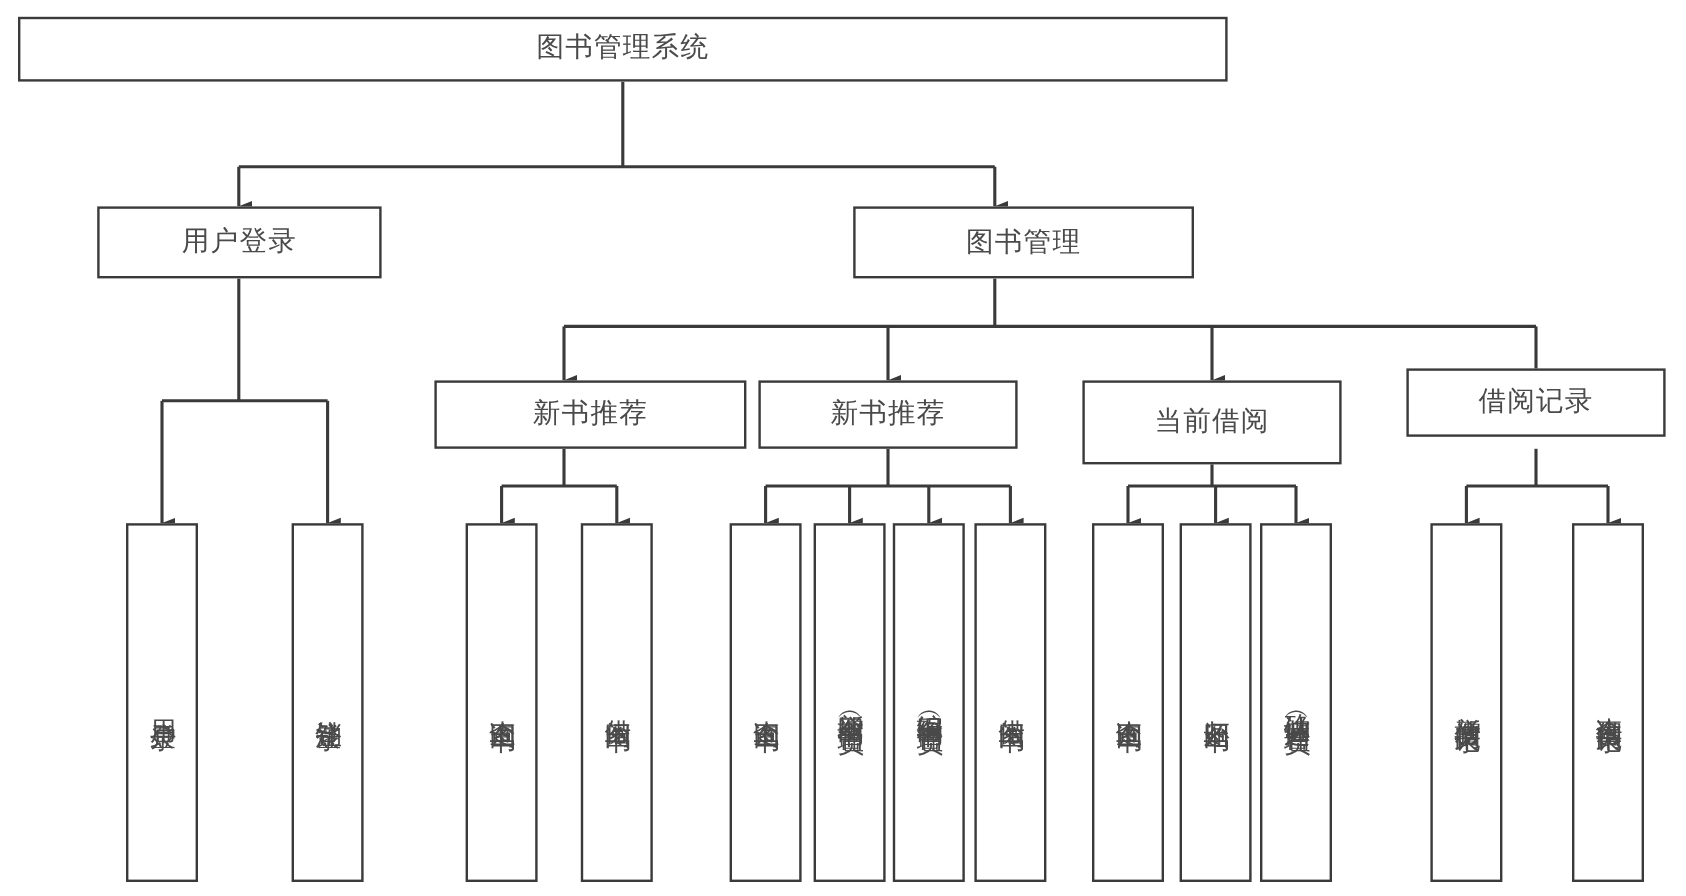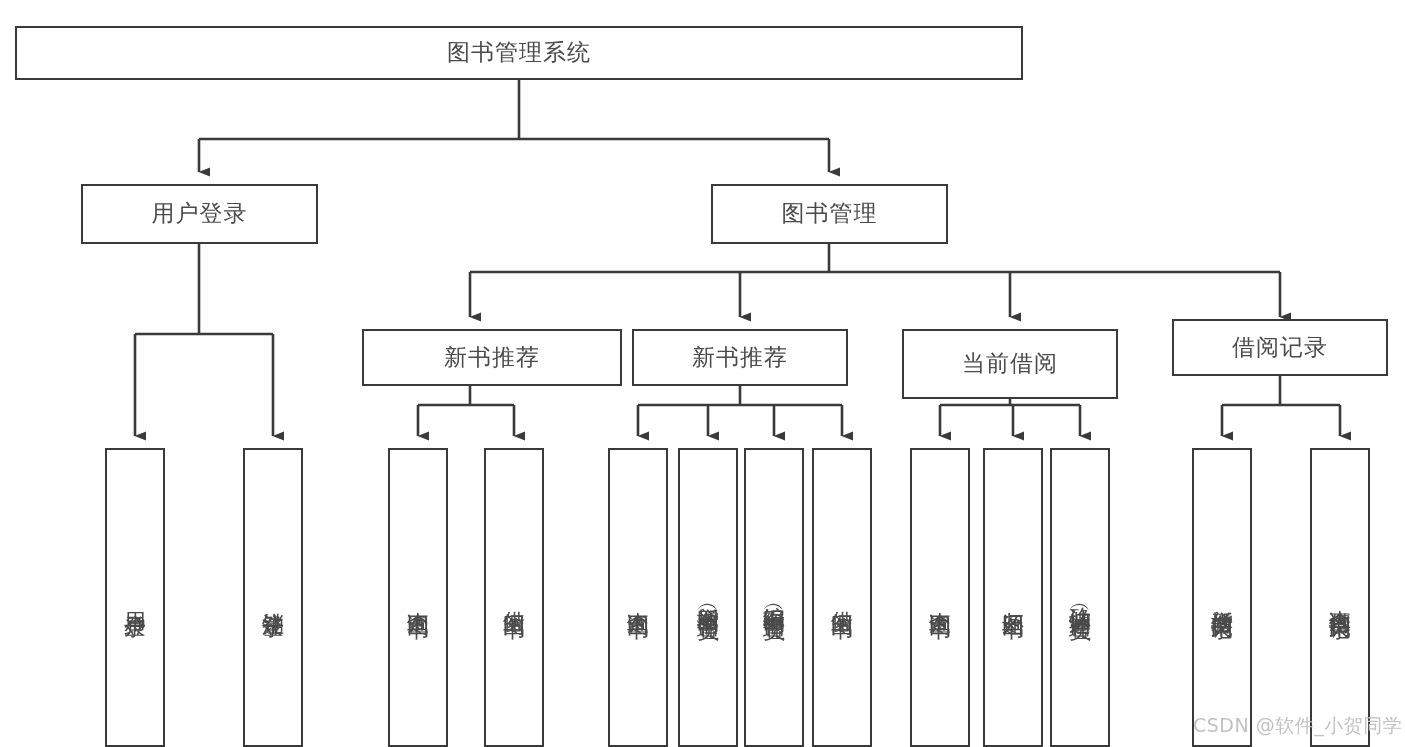--- a/index.html
+++ b/index.html
@@ -27,21 +27,20 @@
   }
   .node-box {
     position: absolute;
     box-sizing: border-box;
     background: #ffffff;
     border: 2px solid #3a3a3a;
     display: flex;
     align-items: center;
     justify-content: center;
     overflow: hidden;
-    margin-top: 12px;
   }
   .node-label {
     color: #4a4a4a;
     font-size: 23px;
     line-height: 1.12;
     letter-spacing: 1px;
     white-space: nowrap;
     text-align: center;
   }
   .node-box.vertical .node-label {
@@ -112,21 +111,21 @@
       </g>
   </svg>
 
   <div id="node-layer">
       <div class="node-box root" style="left: 15px; top: 14px; width: 1008px; height: 54px;">
         <span class="node-label">图书管理系统</span>
       </div>
       <div class="node-box level2" style="left: 81px; top: 172px; width: 237px; height: 60px;">
         <span class="node-label">用户登录</span>
       </div>
-      <div class="node-box level2" style="left: 711px; top: 172px; width: 237px; height: 60px; font-family: Liberation Serif, serif;">
+      <div class="node-box level2" style="left: 711px; top: 172px; width: 284px; height: 60px; font-family: Liberation Serif, serif;">
         <span class="node-label">图书管理</span>
       </div>
       <div class="node-box level3" style="left: 362px; top: 317px; width: 260px; height: 57px;">
         <span class="node-label">新书推荐</span>
       </div>
       <div class="node-box level3" style="left: 632px; top: 317px; width: 216px; height: 57px;">
         <span class="node-label">新书推荐</span>
       </div>
       <div class="node-box level3" style="left: 902px; top: 317px; width: 216px; height: 70px;">
         <span class="node-label">当前借阅</span>
@@ -168,15 +167,14 @@
         <span class="node-label">确认归还（管理员）</span>
       </div>
       <div class="node-box leaf vertical" style="left: 1192px; top: 436px; width: 60px; height: 299px;">
         <span class="node-label">新增借阅记录</span>
       </div>
       <div class="node-box leaf vertical" style="left: 1310px; top: 436px; width: 60px; height: 299px;">
         <span class="node-label">查询借阅记录</span>
       </div>
     </div>
 
-  <div id="watermark" style="left: 1193px; top: 713px; color: rgb(194, 194, 194);">CSDN @软件_小贺同学</div>
 
 </div>
 
 </body></html>

